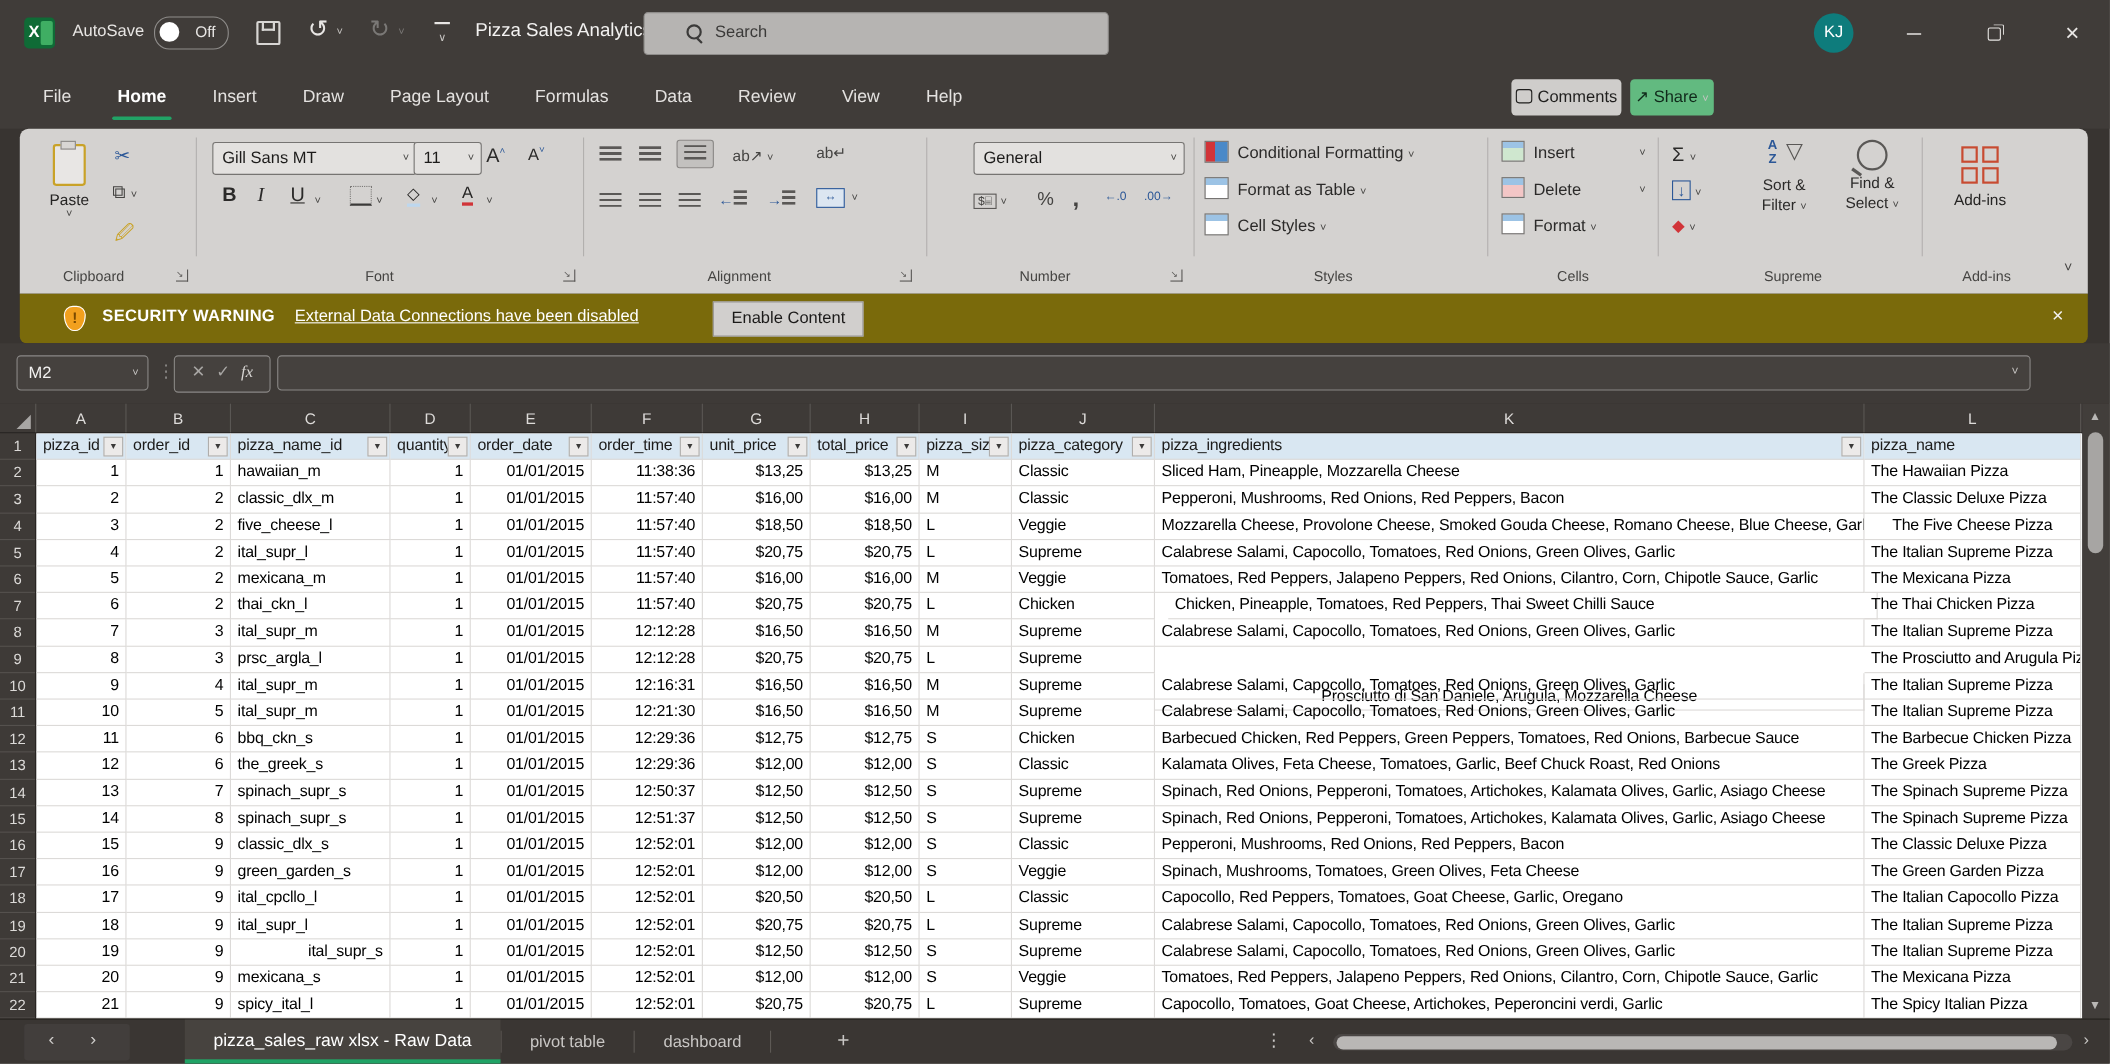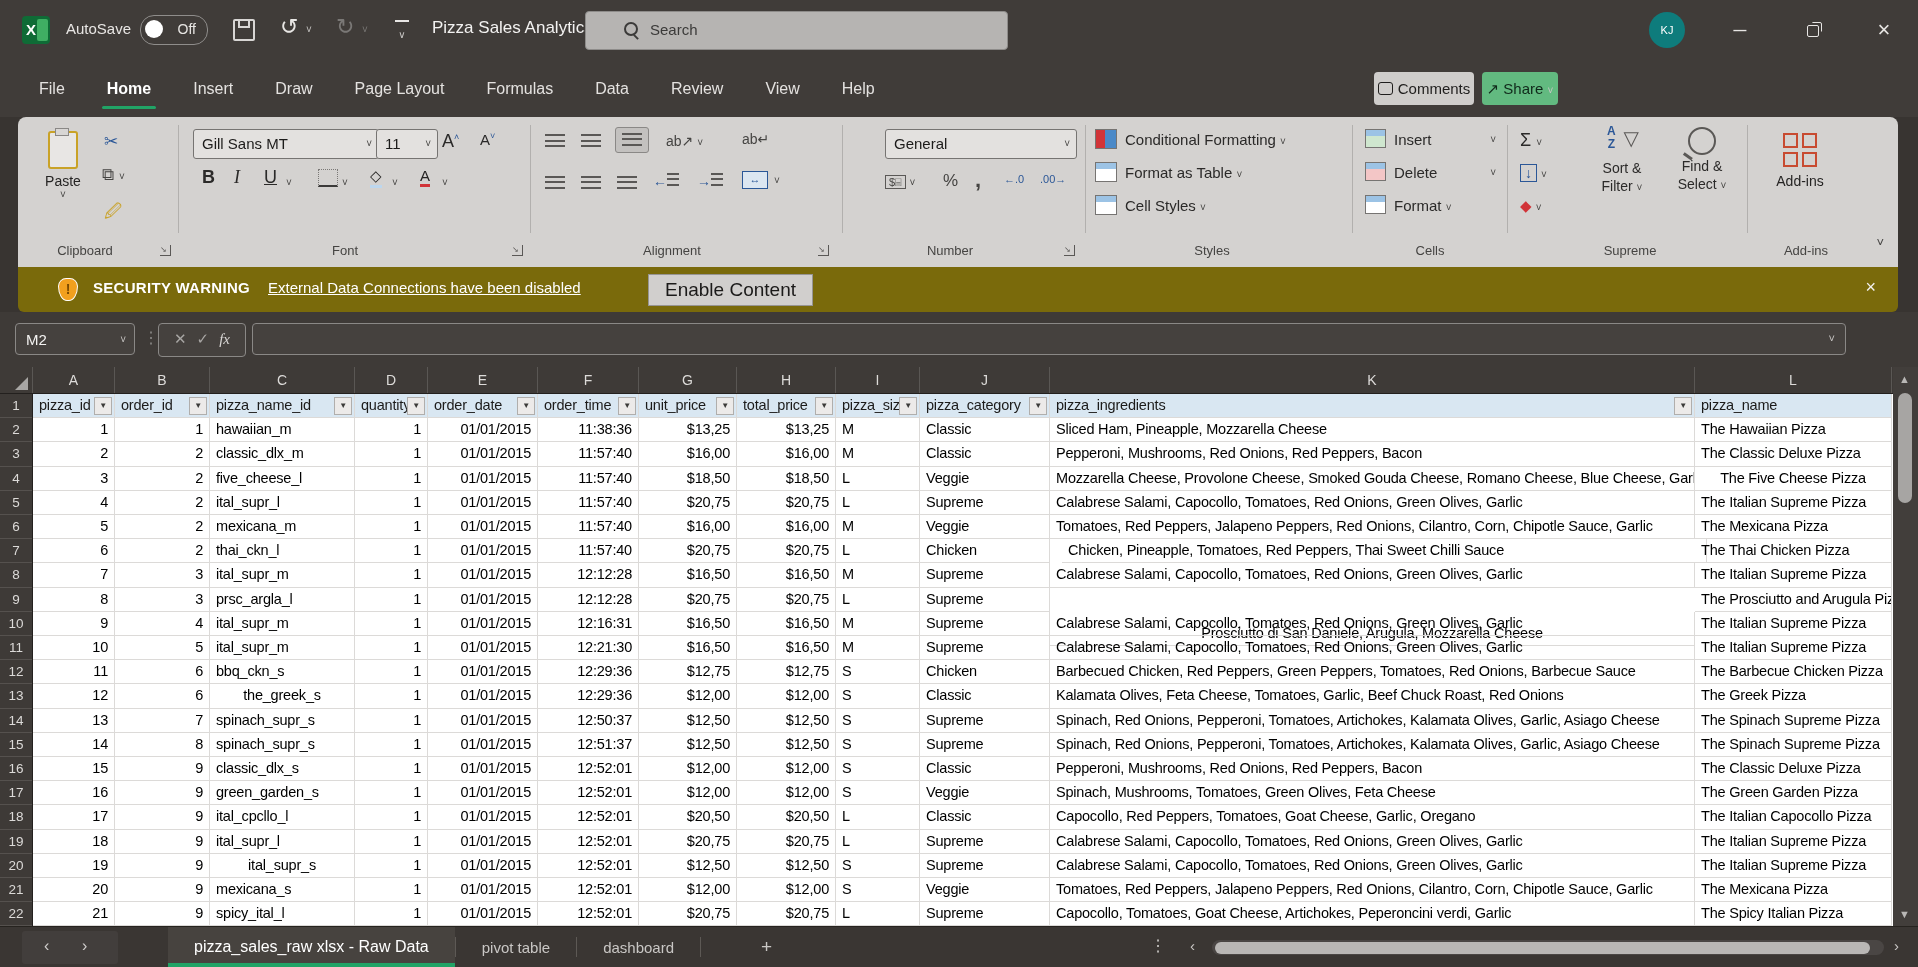--- a/index.html
+++ b/index.html
@@ -22,21 +22,21 @@
   .small-chev{font-size:10px;color:#c8c6c4;}
   .qat-custom{position:absolute;left:395px;top:20px;width:14px;text-align:center;}
   .qat-custom .bar{display:block;height:2px;background:#e8e6e4;margin-bottom:2px;}
   .doc-title{position:absolute;left:432px;top:18px;font-size:17px;color:#f3f2f1;}
   .searchbox{position:absolute;left:585px;top:11px;width:421px;height:37px;background:#b6b4b2;
              border:1px solid #8e8c8a;border-radius:4px;}
   .mag{position:absolute;left:38px;top:10px;width:10px;height:10px;border:2px solid #3b3a39;border-radius:50%;}
   .mag:after{content:"";position:absolute;left:9px;top:10px;width:2px;height:6px;background:#3b3a39;transform:rotate(-45deg);}
   .searchtxt{position:absolute;left:64px;top:9px;font-size:15px;color:#3b3a39;}
   .avatar{position:absolute;left:1649px;top:12px;width:36px;height:36px;border-radius:50%;
-          background:var(--avatar,#0e7c7c);color:#fff;font-size:11px;text-align:center;line-height:36px;}
+          background:var(--avatar,#0e7c7c);color:#fff;font-size:15px;text-align:center;line-height:36px;}
   .winbtn{position:absolute;top:0;width:56px;height:60px;text-align:center;line-height:60px;color:#e8e6e4;font-size:18px;}
   .restore-ic{position:absolute;left:22px;top:25px;width:10px;height:10px;border:1.5px solid #e8e6e4;border-radius:2px;}
   .restore-ic:before{content:"";position:absolute;left:2px;top:-4px;width:10px;height:10px;border:1.5px solid #e8e6e4;border-radius:2px;clip-path:polygon(20% 0,100% 0,100% 80%,80% 80%,80% 20%,20% 20%);}
   
   #menubar{position:absolute;left:0;top:60px;width:1918px;height:57px;background:#403c39;}
   #menu-tabs{position:absolute;left:18px;top:0;display:flex;height:100%;align-items:center;}
   .mtab{padding:0 21px;font-size:16px;color:#e4e2e0;height:100%;display:flex;align-items:center;position:relative;}
   .mtab.active{font-weight:bold;color:#fff;}
   .mtab.active:after{content:"";position:absolute;left:16px;right:16px;bottom:8px;height:3px;border-radius:2px;background:var(--accent,#21a366);}
   .comments-btn{position:absolute;left:1374px;top:12px;width:100px;height:33px;background:#cfcdcb;border-radius:4px;
@@ -81,21 +81,21 @@
   .addins-ic span{border:2.5px solid #c84b31;}
   .collapse-chev{position:absolute;right:14px;top:118px;font-size:13px;color:#454442;}
   
   #securitybar{position:absolute;left:18px;top:267px;width:1880px;height:45px;background:var(--security,#7a6a0b);
                border-radius:0 0 6px 6px;color:#fff;}
   .shield{position:absolute;left:40px;top:11px;width:18px;height:21px;background:#f2a01e;border:1px solid #fff;
           border-radius:9px 9px 50% 50%/9px 9px 70% 70%;text-align:center;font-weight:bold;color:#7a4a00;font-size:14px;line-height:20px;}
   .sec-strong{position:absolute;left:75px;top:12px;font-size:15px;font-weight:bold;letter-spacing:.3px;}
   .sec-link{position:absolute;left:250px;top:12px;font-size:15px;text-decoration:underline;}
   .enable-btn{position:absolute;left:630px;top:7px;height:30px;padding:0 16px;background:#d1cfcd;border:1px solid #979593;
-              color:#1b1a19;font-size:19px;line-height:30px;}
+              color:#1b1a19;font-size:15px;line-height:30px;}
   .sec-close{position:absolute;right:22px;top:10px;font-size:18px;color:#f3f2f1;}
   
   #formularow{position:absolute;left:0;top:312px;width:1918px;height:55px;background:#3e3a37;}
   .namebox{position:absolute;left:15px;top:11px;width:120px;height:32px;background:#45413e;border:1px solid #8a8886;
            border-radius:4px;color:#f3f2f1;font-size:15px;line-height:32px;padding-left:10px;box-sizing:border-box;}
   .namebox .cchev{position:absolute;right:8px;top:0;font-size:10px;color:#c8c6c4;}
   .fdots{position:absolute;left:143px;top:16px;color:#8a8886;font-size:16px;}
   .fxgroup{position:absolute;left:158px;top:11px;width:86px;height:32px;background:#45413e;border:1px solid #8a8886;border-radius:4px;
            color:#a8a6a4;font-size:15px;line-height:30px;text-align:center;}
   .fxgroup span{margin:0 5px;}
@@ -506,21 +506,21 @@
       <div class="cell" style="left: 606px; width: 98px; text-align: right;">$12,75</div>
       <div class="cell" style="left: 704px; width: 99px; text-align: right;">$12,75</div>
       <div class="cell" style="left: 803px; width: 84px; text-align: left;">S</div>
       <div class="cell" style="left: 887px; width: 130px; text-align: left;">Chicken</div>
       <div class="cell" style="left: 1017px; width: 645px; text-align: left;">Barbecued Chicken, Red Peppers, Green Peppers, Tomatoes, Red Onions, Barbecue Sauce</div>
       <div class="cell" style="left: 1662px; width: 197px; text-align: left;">The Barbecue Chicken Pizza</div>
     </div>
     <div class="grow" style="top: 290.4px; height: 24.2px;">
       <div class="cell" style="left: 0px; width: 82px; text-align: right;">12</div>
       <div class="cell" style="left: 82px; width: 95px; text-align: right;">6</div>
-      <div class="cell" style="left: 177px; width: 145px; text-align: center;">the_greek_s</div>
+      <div class="cell" style="left: 177px; width: 145px; text-align: left;">the_greek_s</div>
       <div class="cell" style="left: 322px; width: 73px; text-align: right;">1</div>
       <div class="cell" style="left: 395px; width: 110px; text-align: right;">01/01/2015</div>
       <div class="cell" style="left: 505px; width: 101px; text-align: right;">12:29:36</div>
       <div class="cell" style="left: 606px; width: 98px; text-align: right;">$12,00</div>
       <div class="cell" style="left: 704px; width: 99px; text-align: right;">$12,00</div>
       <div class="cell" style="left: 803px; width: 84px; text-align: left;">S</div>
       <div class="cell" style="left: 887px; width: 130px; text-align: left;">Classic</div>
       <div class="cell" style="left: 1017px; width: 645px; text-align: left;">Kalamata Olives, Feta Cheese, Tomatoes, Garlic, Beef Chuck Roast, Red Onions</div>
       <div class="cell" style="left: 1662px; width: 197px; text-align: left;">The Greek Pizza</div>
     </div>
@@ -604,21 +604,21 @@
       <div class="cell" style="left: 606px; width: 98px; text-align: right;">$20,75</div>
       <div class="cell" style="left: 704px; width: 99px; text-align: right;">$20,75</div>
       <div class="cell" style="left: 803px; width: 84px; text-align: left;">L</div>
       <div class="cell" style="left: 887px; width: 130px; text-align: left;">Supreme</div>
       <div class="cell" style="left: 1017px; width: 645px; text-align: left;">Calabrese Salami, Capocollo, Tomatoes, Red Onions, Green Olives, Garlic</div>
       <div class="cell" style="left: 1662px; width: 197px; text-align: left;">The Italian Supreme Pizza</div>
     </div>
     <div class="grow" style="top: 459.8px; height: 24.2px;">
       <div class="cell" style="left: 0px; width: 82px; text-align: right;">19</div>
       <div class="cell" style="left: 82px; width: 95px; text-align: right;">9</div>
-      <div class="cell" style="left: 177px; width: 145px; text-align: center;">ital_supr_s</div>
+      <div class="cell" style="left: 177px; width: 145px; text-align: right;">ital_supr_s</div>
       <div class="cell" style="left: 322px; width: 73px; text-align: right;">1</div>
       <div class="cell" style="left: 395px; width: 110px; text-align: right;">01/01/2015</div>
       <div class="cell" style="left: 505px; width: 101px; text-align: right;">12:52:01</div>
       <div class="cell" style="left: 606px; width: 98px; text-align: right;">$12,50</div>
       <div class="cell" style="left: 704px; width: 99px; text-align: right;">$12,50</div>
       <div class="cell" style="left: 803px; width: 84px; text-align: left;">S</div>
       <div class="cell" style="left: 887px; width: 130px; text-align: left;">Supreme</div>
       <div class="cell" style="left: 1017px; width: 645px; text-align: left;">Calabrese Salami, Capocollo, Tomatoes, Red Onions, Green Olives, Garlic</div>
       <div class="cell" style="left: 1662px; width: 197px; text-align: left;">The Italian Supreme Pizza</div>
     </div>

